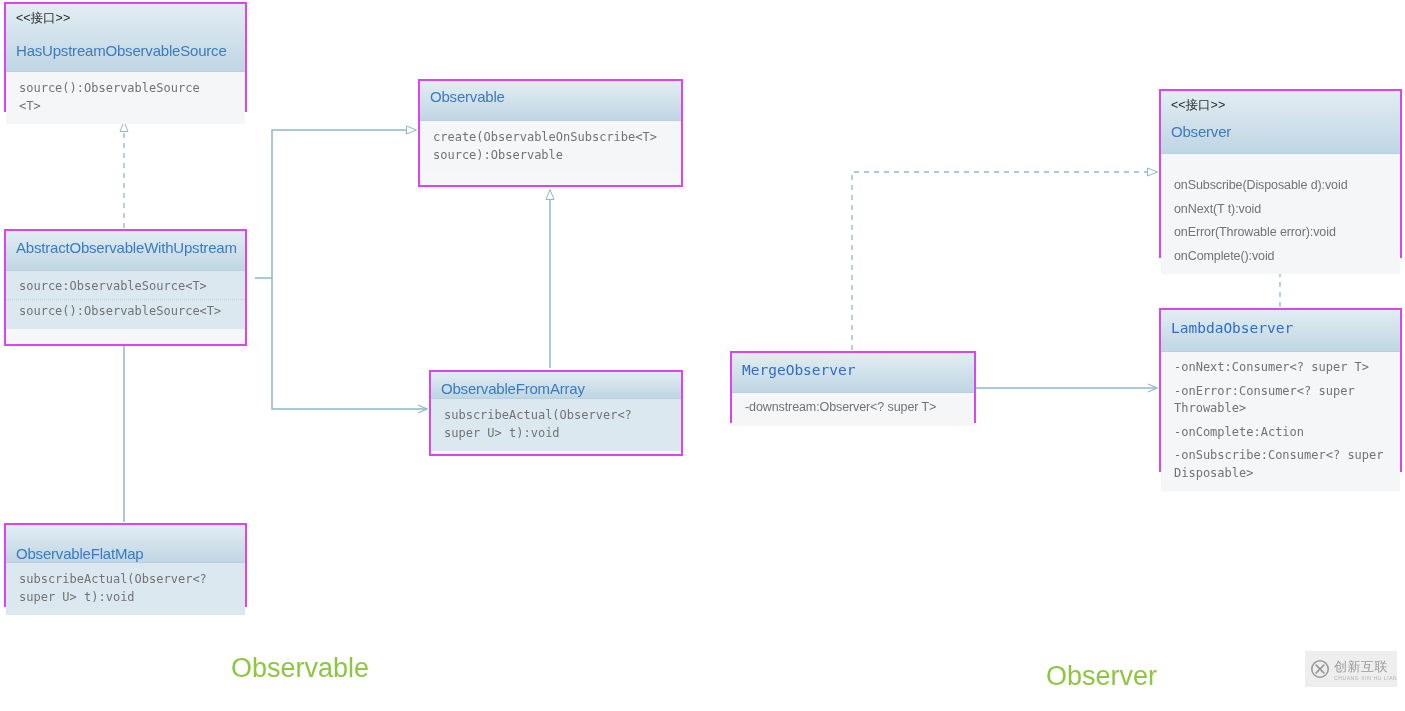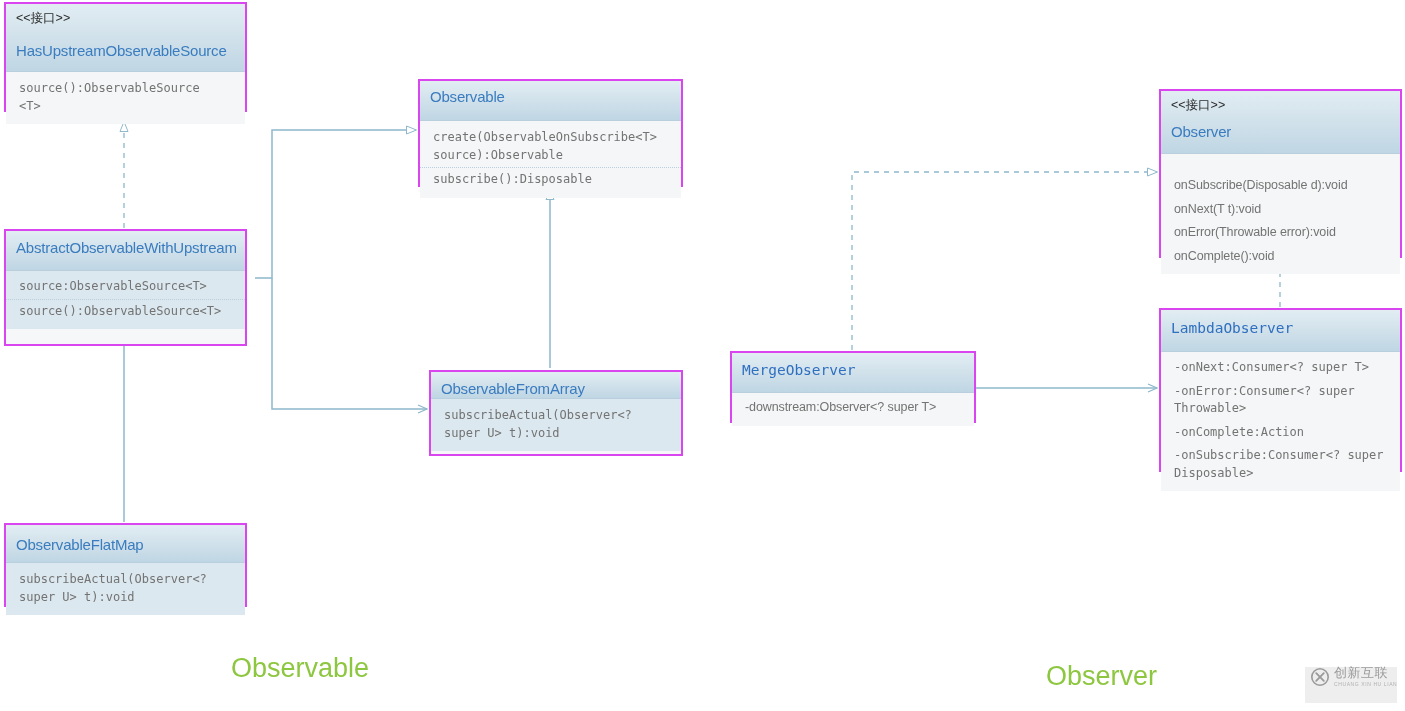--- a/index.html
+++ b/index.html
@@ -88,26 +88,26 @@
     font-size: 27px;
     color: #8dc63f;
     white-space: nowrap;
     z-index: 4;
   }
 
   
   #watermark {
     position: absolute;
     right: 8px;
-    bottom: 8px;
+    bottom: 24px;
     width: 92px;
     height: 36px;
     background: #eeeeee;
     display: flex;
-    align-items: flex-end;
+    align-items: center;
     gap: 4px;
     padding: 16px 5px;
     box-sizing: border-box;
     z-index: 20;
   }
   #watermark .wm-logo {
     flex: 0 0 auto;
     line-height: 0;
   }
   #watermark .wm-text { line-height: 1; }
@@ -178,37 +178,36 @@
   <div class="uml-head" style="height:40px; padding-top:7px;">
     <div class="uml-title">AbstractObservableWithUpstream</div>
   </div>
   <div class="uml-body tinted" style="padding-top:4px;">
     <div class="member">source:ObservableSource&lt;T&gt;</div>
     <div class="member sep">source():ObservableSource&lt;T&gt;</div>
   </div>
 </div>
 
 <div class="uml-box" style="left:4px; top:523px; width:243px; height:84px;">
-  <div class="uml-head" style="height:38px; padding-top:10px;">
+  <div class="uml-head" style="height:38px; padding-top:19px;">
     <div class="uml-title">ObservableFlatMap</div>
   </div>
   <div class="uml-body tinted">
     <div class="member">subscribeActual(Observer&lt;?
 super U&gt; t):void</div>
   </div>
 </div>
 
 <div class="uml-box" style="left:418px; top:79px; width:265px; height:108px;">
   <div class="uml-head" style="height:40px; padding-top:6px;">
     <div class="uml-title">Observable</div>
   </div>
   <div class="uml-body plain" style="">
     <div class="member">create(ObservableOnSubscribe&lt;T&gt;
 source):Observable</div>
-    <div class="member sep">subscribe():Disposable</div>
   </div>
 </div>
 
 <div class="uml-box" style="left:429px; top:370px; width:254px; height:86px;">
   <div class="uml-head" style="height:27px; padding-top:7px;">
     <div class="uml-title">ObservableFromArray</div>
   </div>
   <div class="uml-body tinted">
     <div class="member">subscribeActual(Observer&lt;?
 super U&gt; t):void</div>

